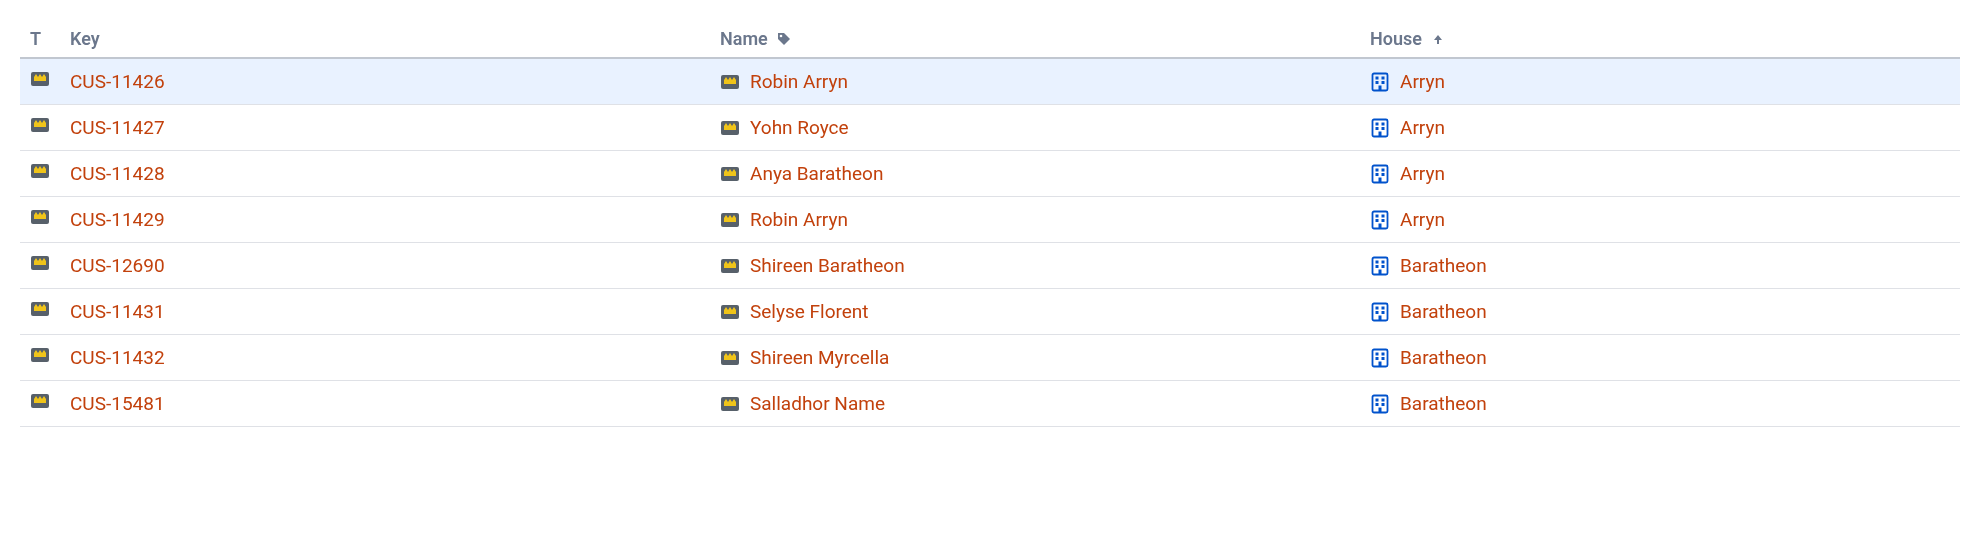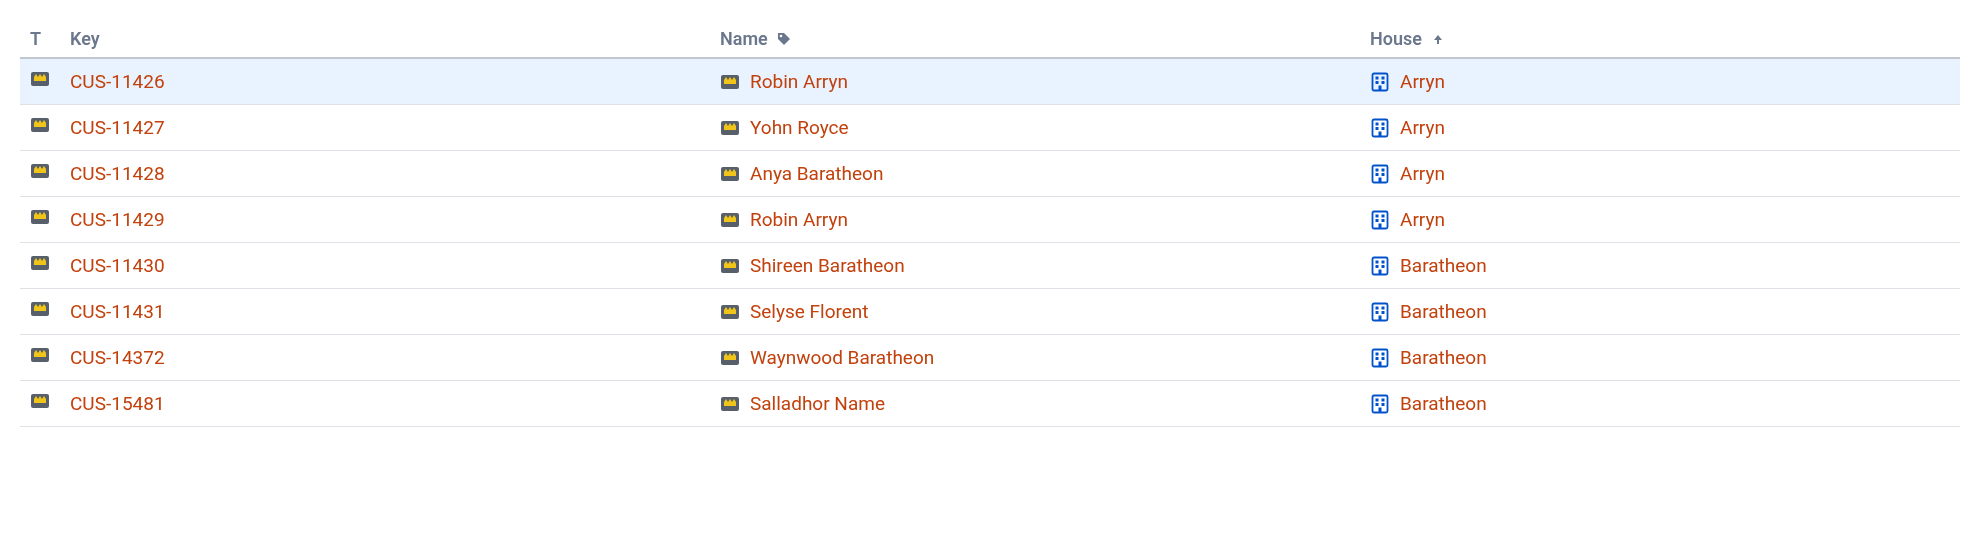--- a/index.html
+++ b/index.html
@@ -256,21 +256,21 @@
 
   <tr>
     <td class="col-t">
       <span class="icon crown-icon">
         <svg viewBox="0 0 20 20">
               <use href="#ico-crown"></use>
             </svg>
       </span>
     </td>
     <td class="col-key">
-      <span class="link">CUS-11430</span>
+      <span class="link">CUS-12690</span>
     </td>
     <td class="col-name">
       <span class="cell-with-icon">
         <span class="icon crown-icon">
           <svg viewBox="0 0 20 20">
                 <use href="#ico-crown"></use>
               </svg>
         </span>
         <span class="link">Shireen Baratheon</span>
       </span>
@@ -322,30 +322,30 @@
 
   <tr>
     <td class="col-t">
       <span class="icon crown-icon">
         <svg viewBox="0 0 20 20">
               <use href="#ico-crown"></use>
             </svg>
       </span>
     </td>
     <td class="col-key">
-      <span class="link">CUS-14372</span>
-    </td>
-    <td class="col-name">
-      <span class="cell-with-icon">
-        <span class="icon crown-icon">
-          <svg viewBox="0 0 20 20">
-                <use href="#ico-crown"></use>
-              </svg>
-        </span>
-        <span class="link">Waynwood Baratheon</span>
+      <span class="link">CUS-11432</span>
+    </td>
+    <td class="col-name">
+      <span class="cell-with-icon">
+        <span class="icon crown-icon">
+          <svg viewBox="0 0 20 20">
+                <use href="#ico-crown"></use>
+              </svg>
+        </span>
+        <span class="link">Shireen Myrcella</span>
       </span>
     </td>
     <td class="col-house">
       <span class="cell-with-icon">
         <span class="icon building-icon">
           <svg viewBox="0 0 20 20">
                 <use href="#ico-building"></use>
               </svg>
         </span>
         <span class="link">Baratheon</span>

